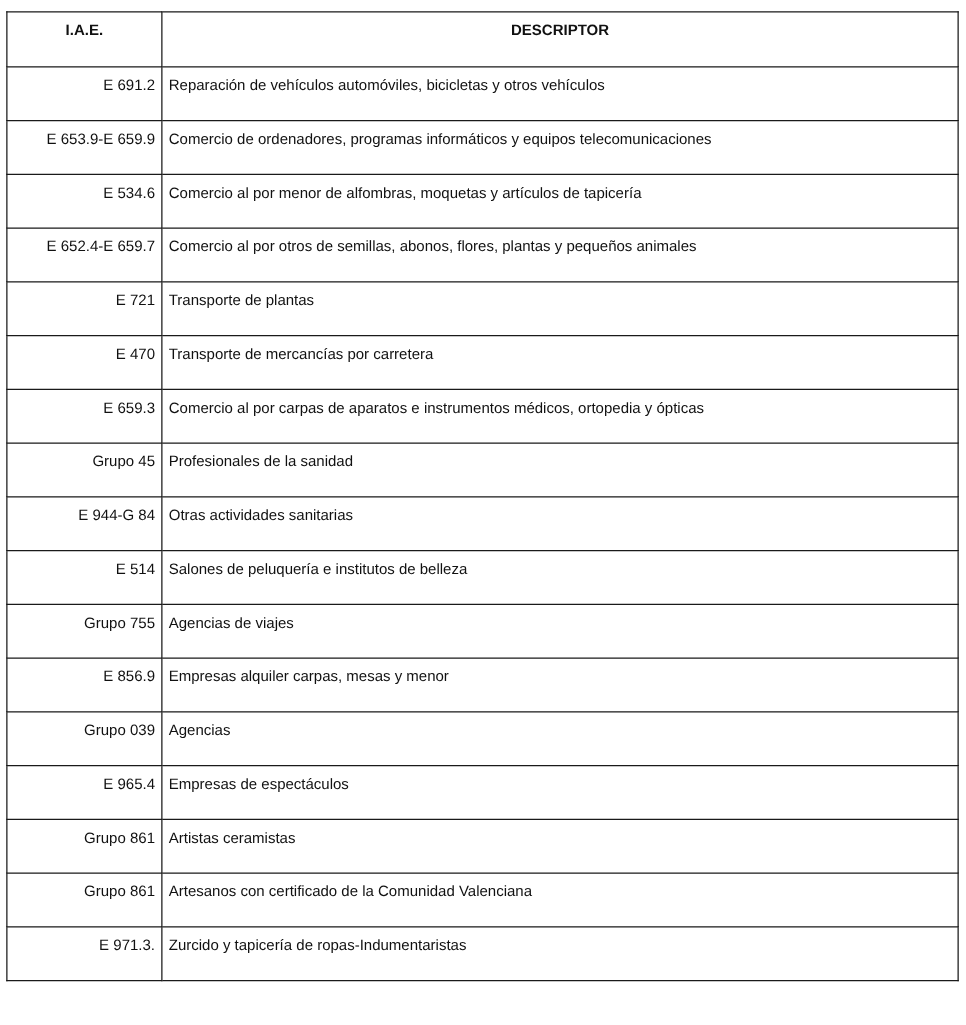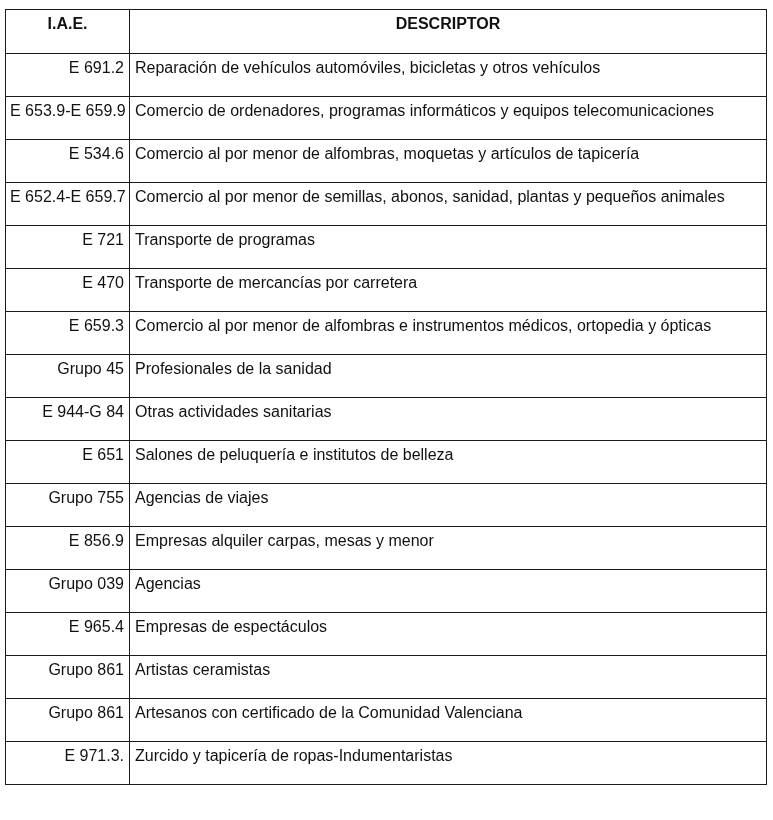--- a/index.html
+++ b/index.html
@@ -4,21 +4,21 @@
 <style>
   html, body { margin: 0; padding: 0; background: #ffffff; }
   body { width: 773px; height: 820px; position: relative; overflow: hidden; }
   .table {
     position: absolute; left: 5px; top: 9px; width: 762px;
     border-collapse: collapse; table-layout: fixed;
     font-family: "Liberation Sans", sans-serif; color: #111;
   }
   .table td, .table th {
     border: 1.5px solid #1a1a1a; vertical-align: top;
-    padding: 5px 5px 0 5px; font-size: 16px; line-height: 18px;
+    padding: 5px 5px 0 5px; font-size: 12px; line-height: 18px;
     white-space: nowrap; overflow: hidden;
   }
   .table th { font-weight: bold; text-align: center; height: 38px; padding-top: 5px; }
   .table td { height: 37px; }
   .col-code { width: 124px; }
   .table td.code { padding-left: 4px; text-align: right; }
 </style>
 </head>
 <body>
 
@@ -41,44 +41,44 @@
       <tr>
         <td class="code">E 653.9-E 659.9</td>
         <td>Comercio de ordenadores, programas informáticos y equipos telecomunicaciones</td>
       </tr>
       <tr>
         <td class="code">E 534.6</td>
         <td>Comercio  al por menor de alfombras, moquetas y artículos de tapicería</td>
       </tr>
       <tr>
         <td class="code">E 652.4-E 659.7</td>
-        <td>Comercio al por menor de semillas, abonos, sanidad, plantas y pequeños animales</td>
+        <td>Comercio al por otros de semillas, abonos, flores, plantas y pequeños animales</td>
       </tr>
       <tr>
         <td class="code">E 721</td>
-        <td>Transporte de programas</td>
+        <td>Transporte de plantas</td>
       </tr>
       <tr>
         <td class="code">E 470</td>
         <td>Transporte de mercancías por carretera</td>
       </tr>
       <tr>
         <td class="code">E 659.3</td>
-        <td>Comercio al por menor de alfombras e instrumentos médicos, ortopedia y ópticas</td>
+        <td>Comercio al por carpas de aparatos e instrumentos médicos, ortopedia y ópticas</td>
       </tr>
       <tr>
         <td class="code">Grupo 45</td>
         <td>Profesionales de la sanidad</td>
       </tr>
       <tr>
         <td class="code">E 944-G 84</td>
         <td>Otras actividades sanitarias</td>
       </tr>
       <tr>
-        <td class="code">E 651</td>
+        <td class="code">E 514</td>
         <td>Salones de peluquería e institutos de belleza</td>
       </tr>
       <tr>
         <td class="code">Grupo 755</td>
         <td>Agencias de viajes</td>
       </tr>
       <tr>
         <td class="code">E 856.9</td>
         <td>Empresas alquiler carpas, mesas y menor</td>
       </tr>

